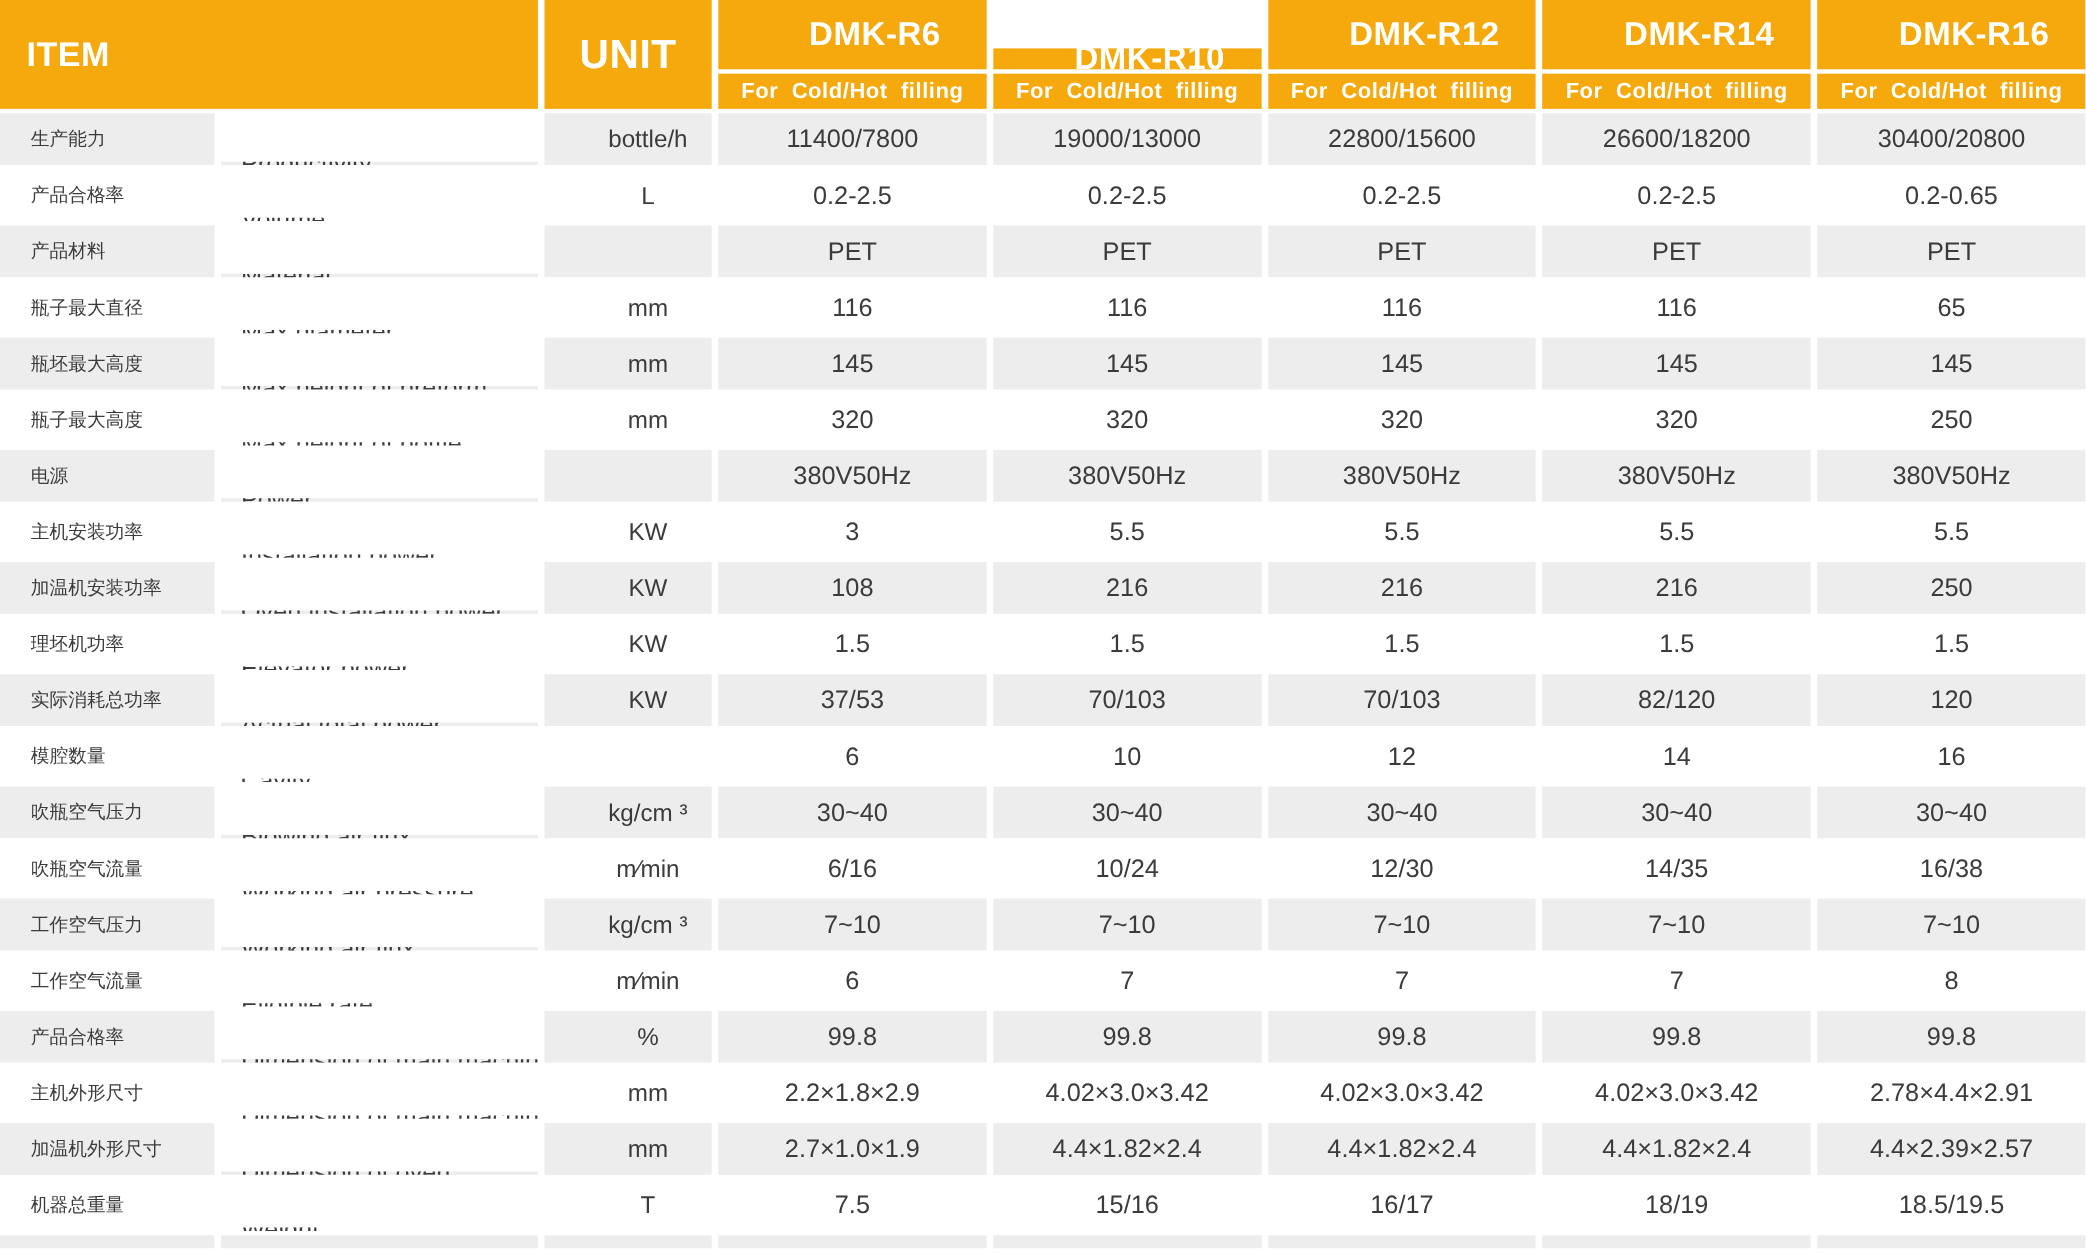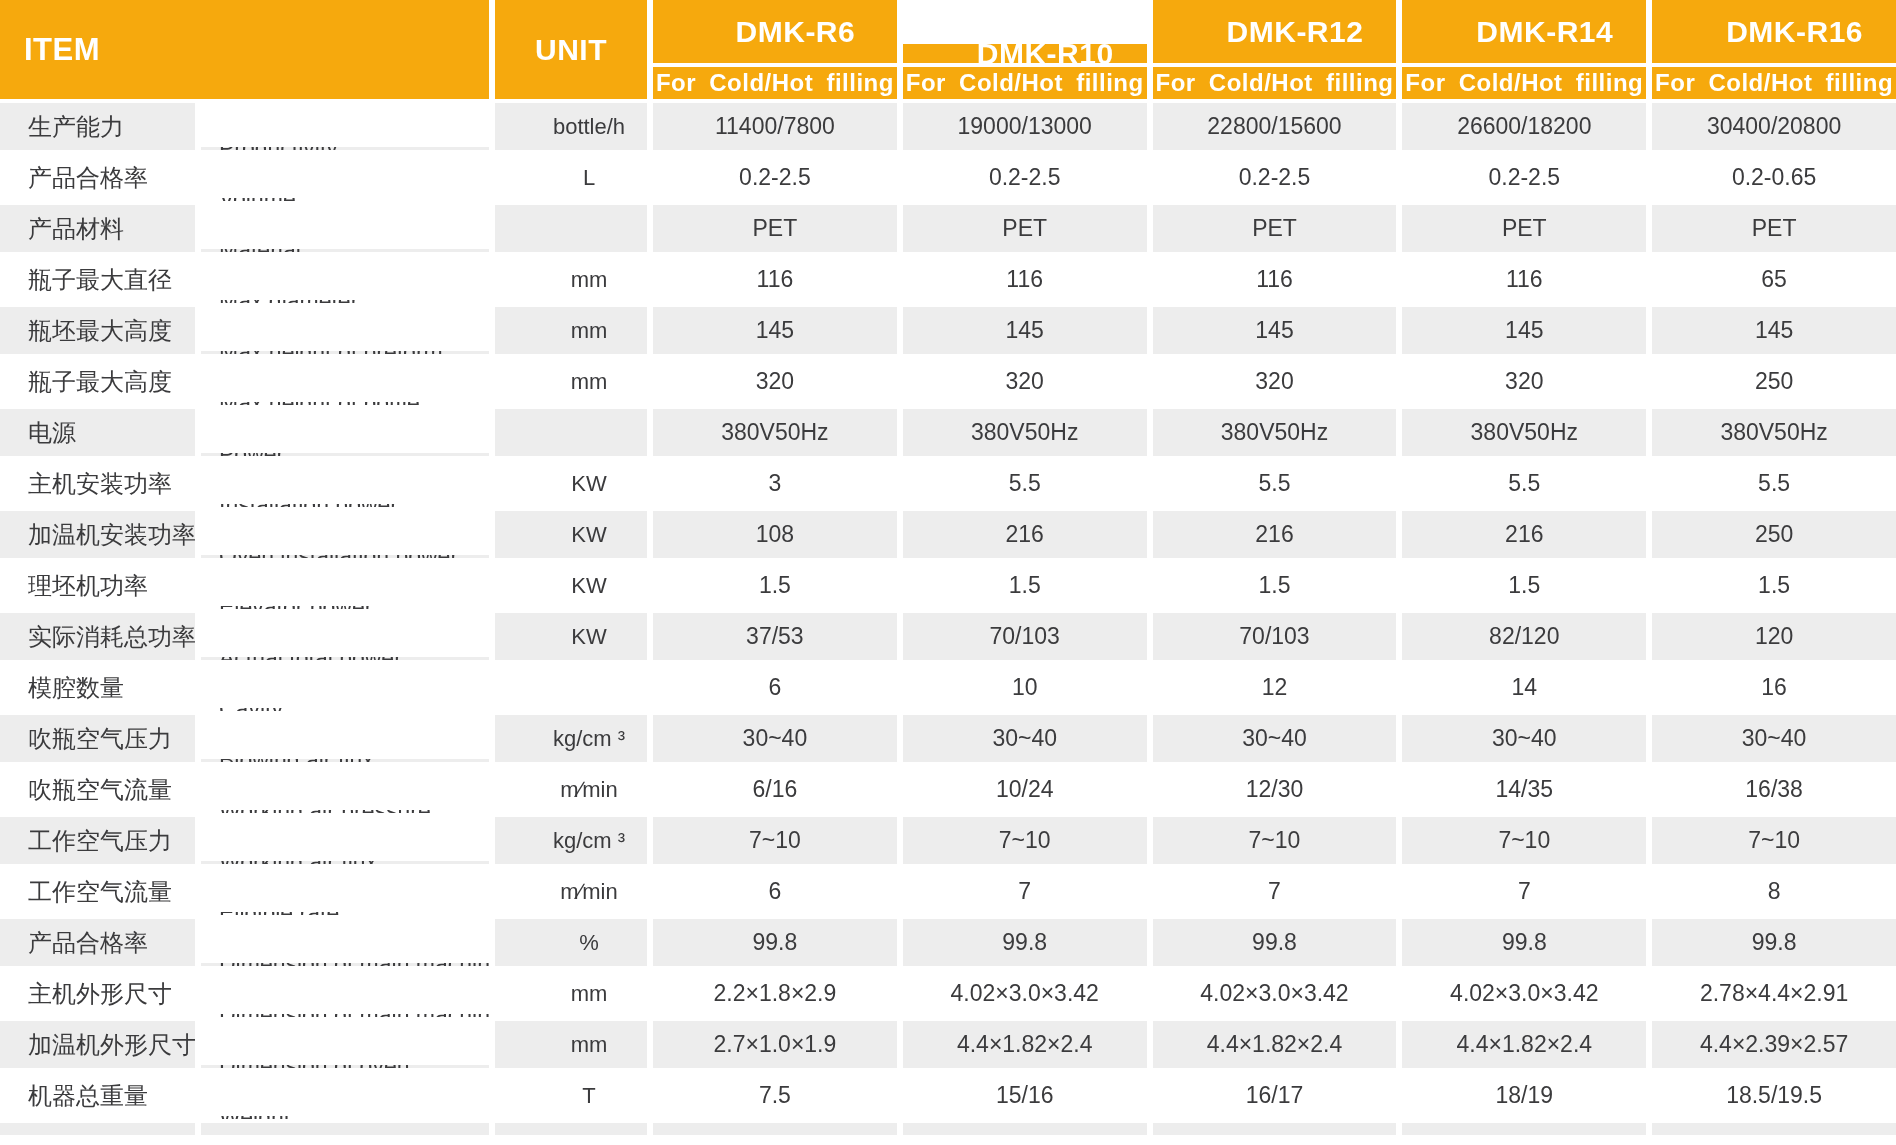--- a/index.html
+++ b/index.html
@@ -17,38 +17,38 @@
 
   .hcell {
     background: #F6A90D;
     color: #ffffff;
     font-weight: bold;
     display: flex;
     align-items: center;
     letter-spacing: 0.5px;
   }
   .h-item   { grid-column: 1 / 3; grid-row: 1 / 3; font-size: 31px; padding-left: 24px; }
-  .h-unit   { grid-column: 3;     grid-row: 1 / 3; font-size: 30px; justify-content: center; }
+  .h-unit   { grid-column: 3;     grid-row: 1 / 3; font-size: 37px; justify-content: center; }
   .h-model  { grid-row: 1; font-size: 30px; justify-content: center; padding-left: 41px; }
-  .h-sub    { grid-row: 2; font-size: 24px; justify-content: center; word-spacing: 6px; text-align: center; }
+  .h-sub    { grid-row: 2; font-size: 20px; justify-content: center; word-spacing: 6px; text-align: center; }
 
   .row { display: contents; }
 
   .cell {
     background: #ffffff;
     color: #3B3B3D;
     font-size: 23px;
     display: flex;
     align-items: center;
     white-space: nowrap;
     overflow: hidden;
   }
   .row.gray .cell { background: #EDEDED; }
 
-  .cn   { padding-left: 28px; font-size: 24px; }
+  .cn   { padding-left: 28px; font-size: 17px; }
   .en   { padding-left: 18px; margin-top: 44px; }
   .unit { justify-content: center; text-align: center; font-size: 22px; padding-left: 36px; }
   .val  { justify-content: center; text-align: center; }
   .cut  { min-height: 0; }
 </style>
 </head>
 <body>
 
 <div class="table" id="spec-table">
   <div class="hcell h-item">ITEM</div>

